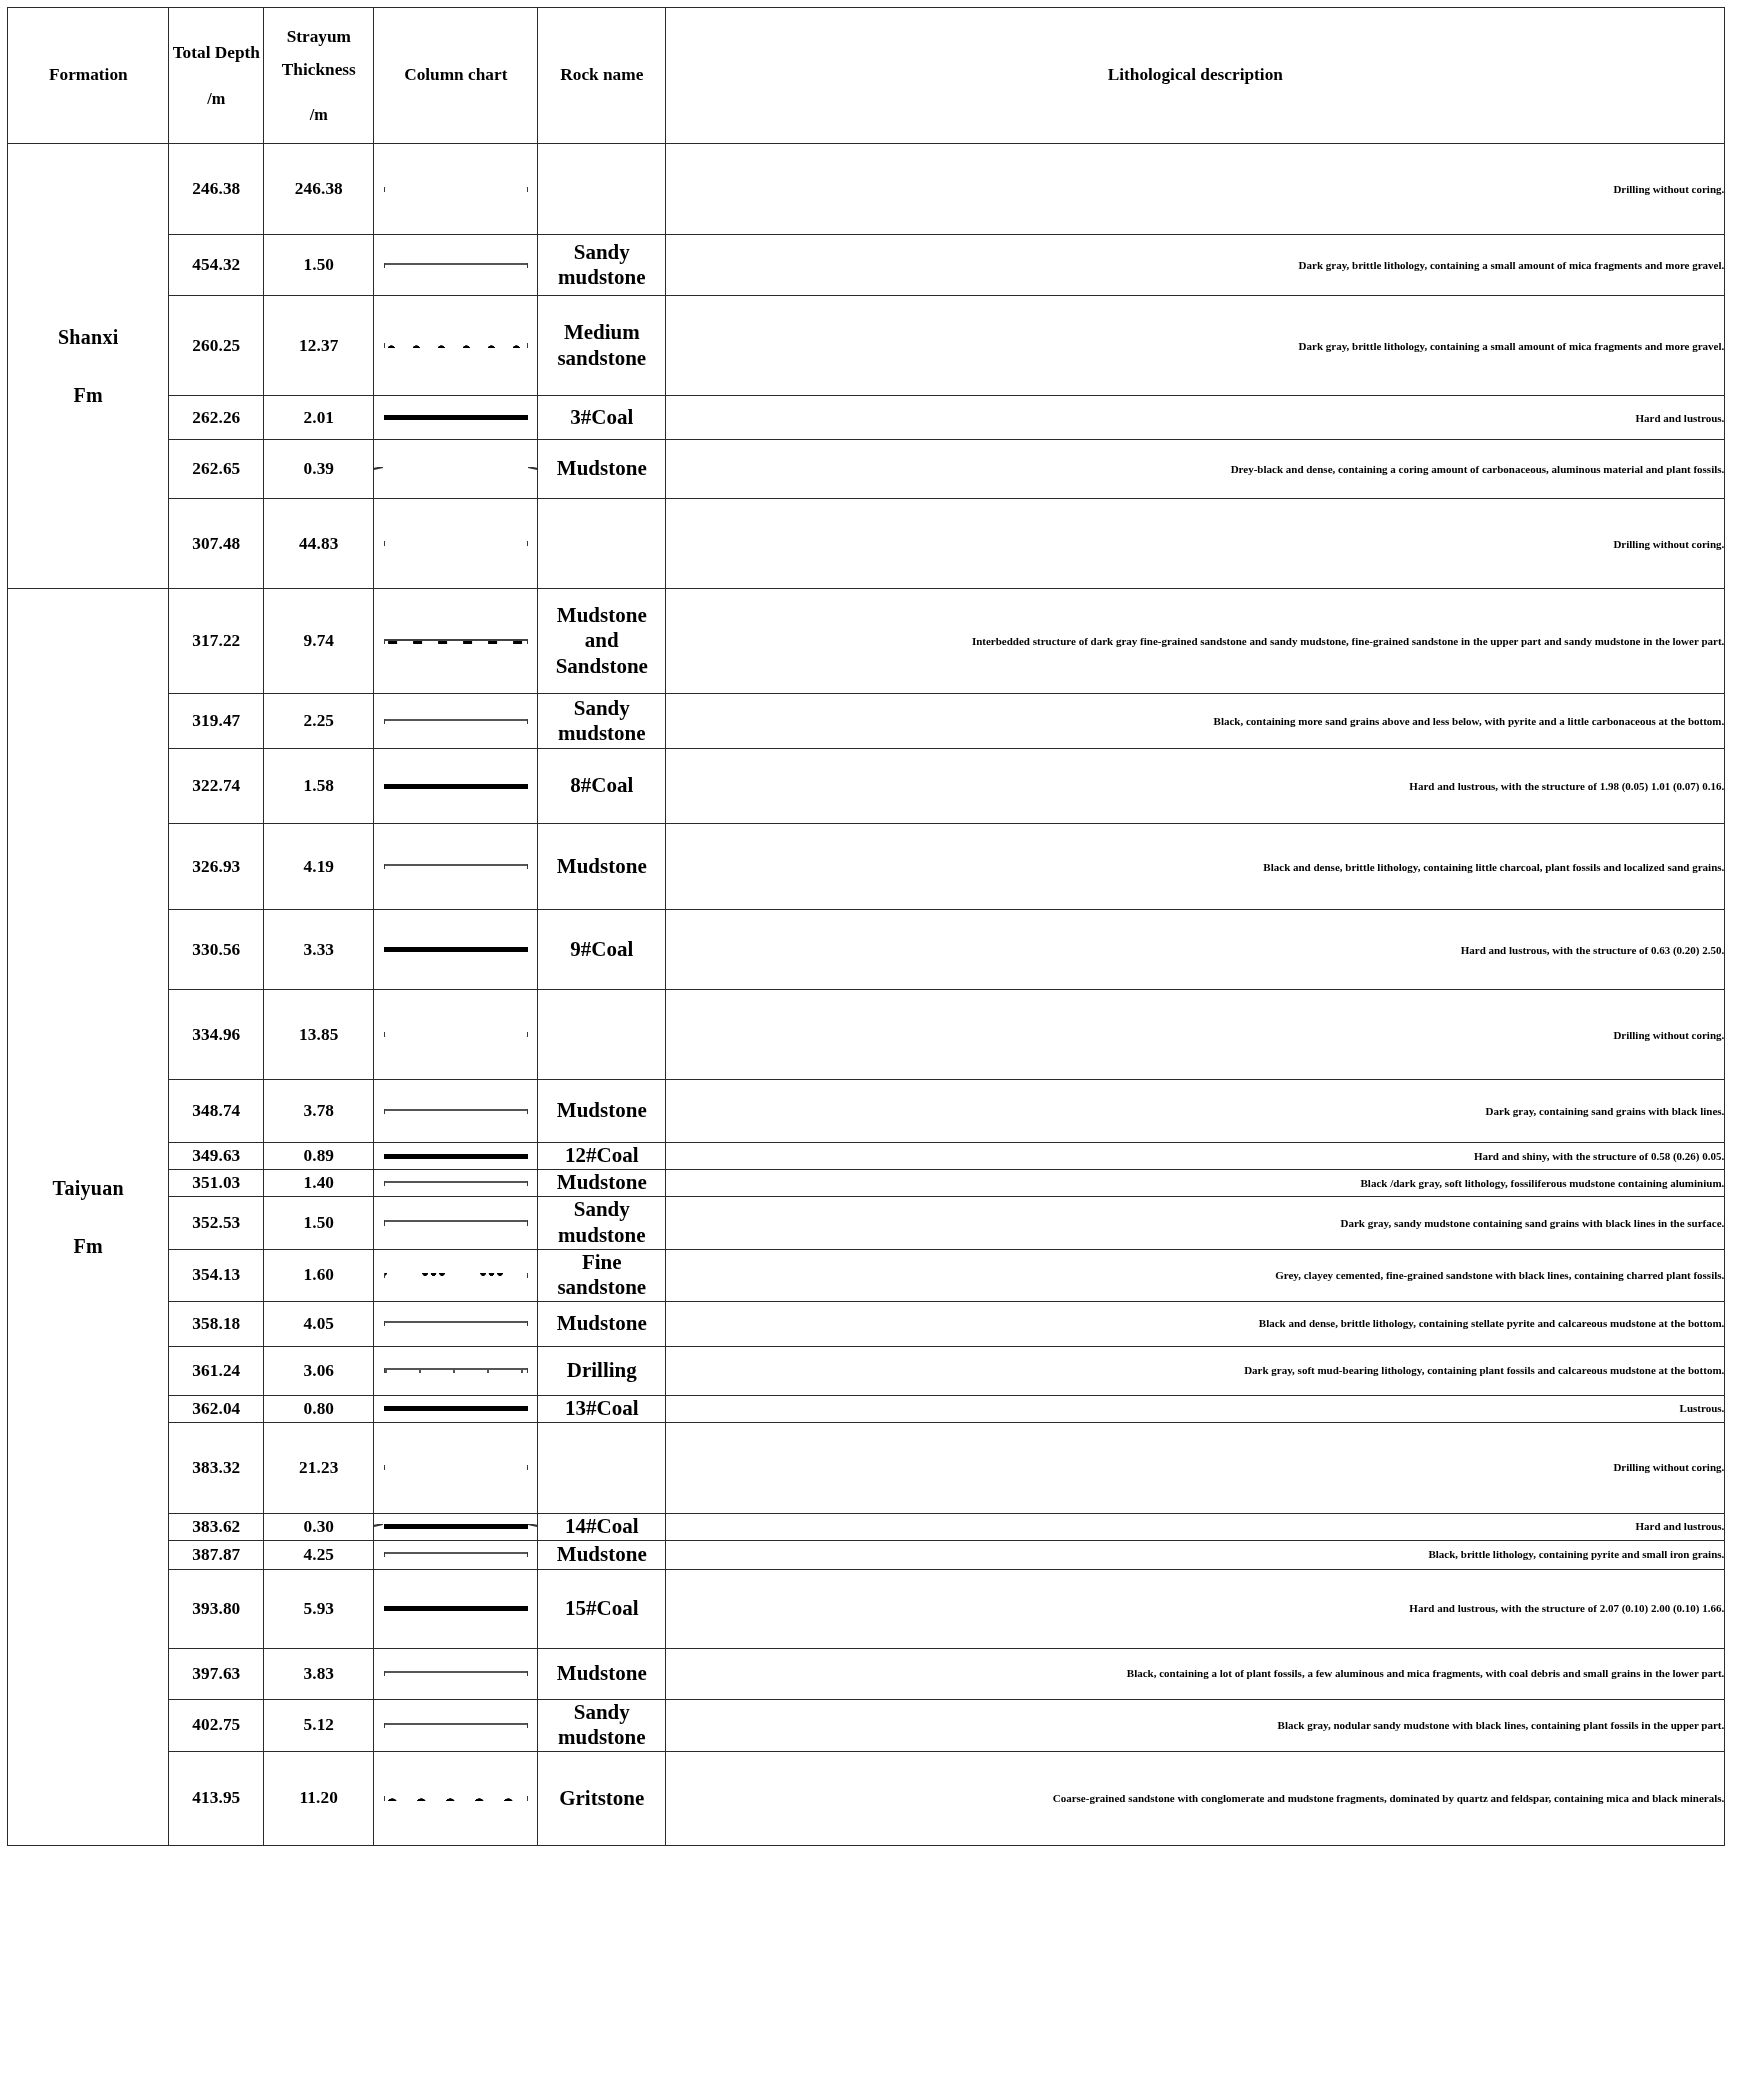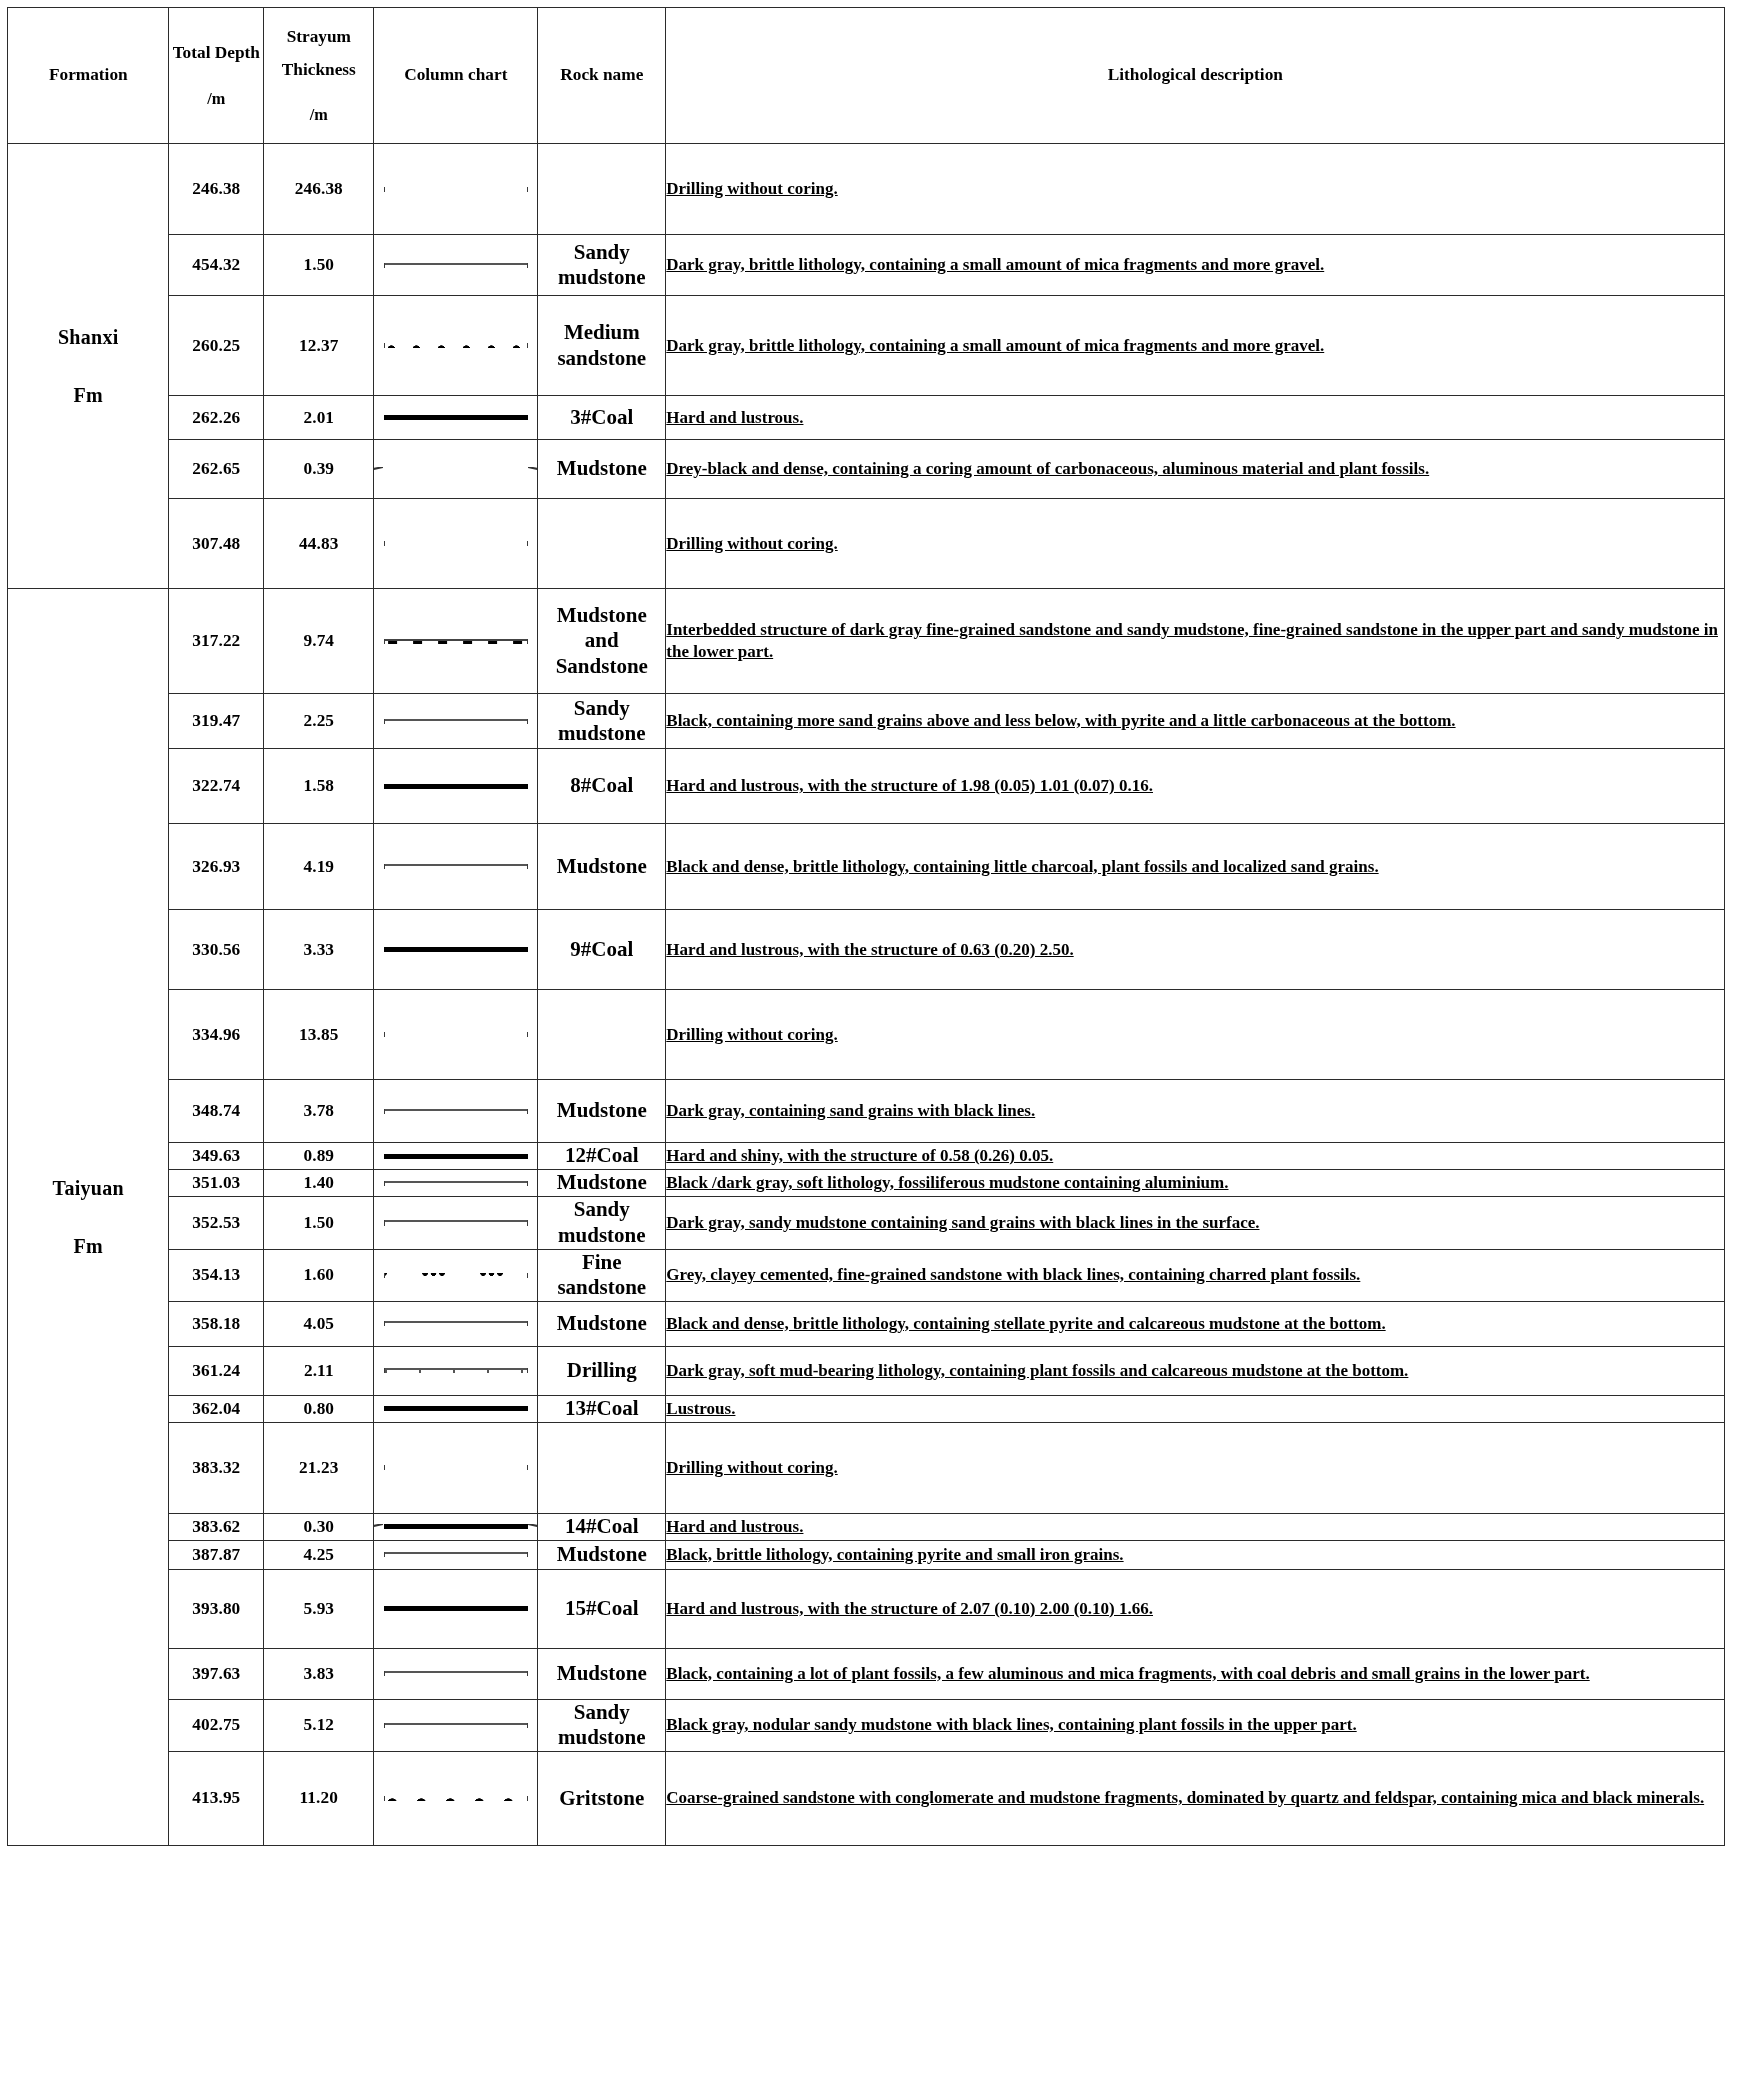--- a/index.html
+++ b/index.html
@@ -58,25 +58,24 @@
     font-size:17.3px;
     letter-spacing:0.1px;
   }
   td.rock{
     text-align:center;
     font-size:21px;
     line-height:1.22;
     padding:1px 1.6px;
   }
   td.desc{
-    text-align:left;
-    font-size:17px;
+    text-align:right;
+    font-size:11px;
     line-height:1.32;
     padding:3.1px 5.2px 3.1px 7.3px;
-    text-decoration:underline;
   }
   td.chart{
     padding:0;
     position:relative;
     overflow:hidden;
   }
 
   
   .lith{
     position:relative;
@@ -458,21 +457,21 @@
           <td class="chart">
             <div class="lith mudstone">
               <div class="inner"></div>
             </div>
           </td>
           <td class="rock">Mudstone</td>
           <td class="desc">Black and dense, brittle lithology, containing stellate pyrite and calcareous mudstone at the bottom.</td>
         </tr>
         <tr style="height:49px">
           <td class="depth">361.24</td>
-          <td class="thick">2.11</td>
+          <td class="thick">3.06</td>
           <td class="chart">
             <div class="lith limestone">
               <div class="inner">
                 <div class="brick2"></div>
               </div>
             </div>
           </td>
           <td class="rock">Drilling</td>
           <td class="desc">Dark gray, soft mud-bearing lithology, containing plant fossils and calcareous mudstone at the bottom.</td>
         </tr>

